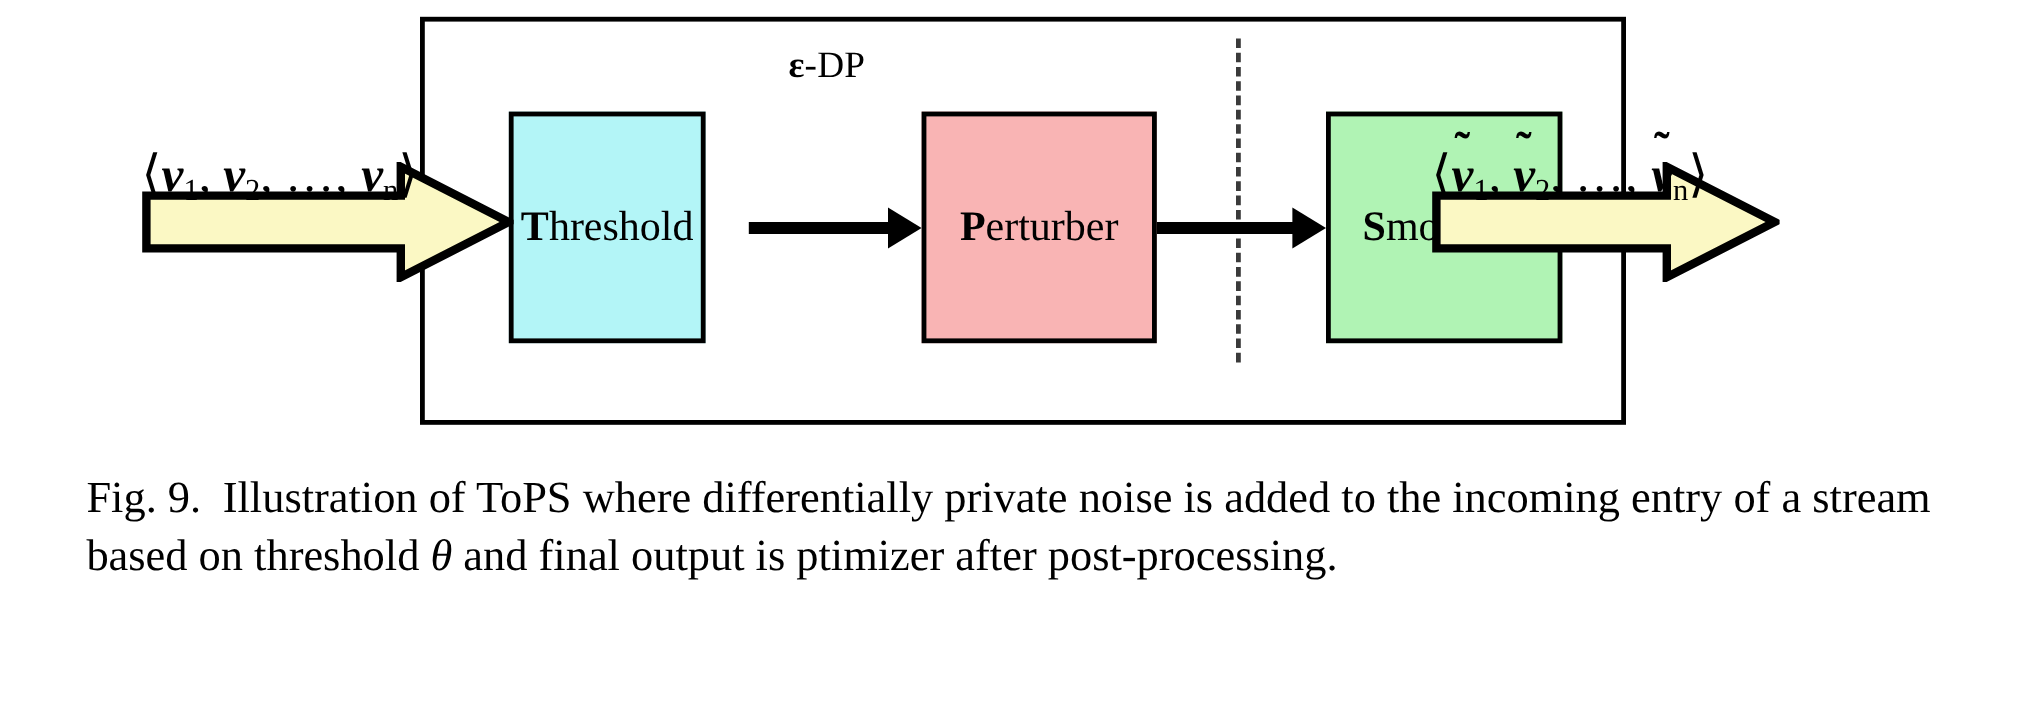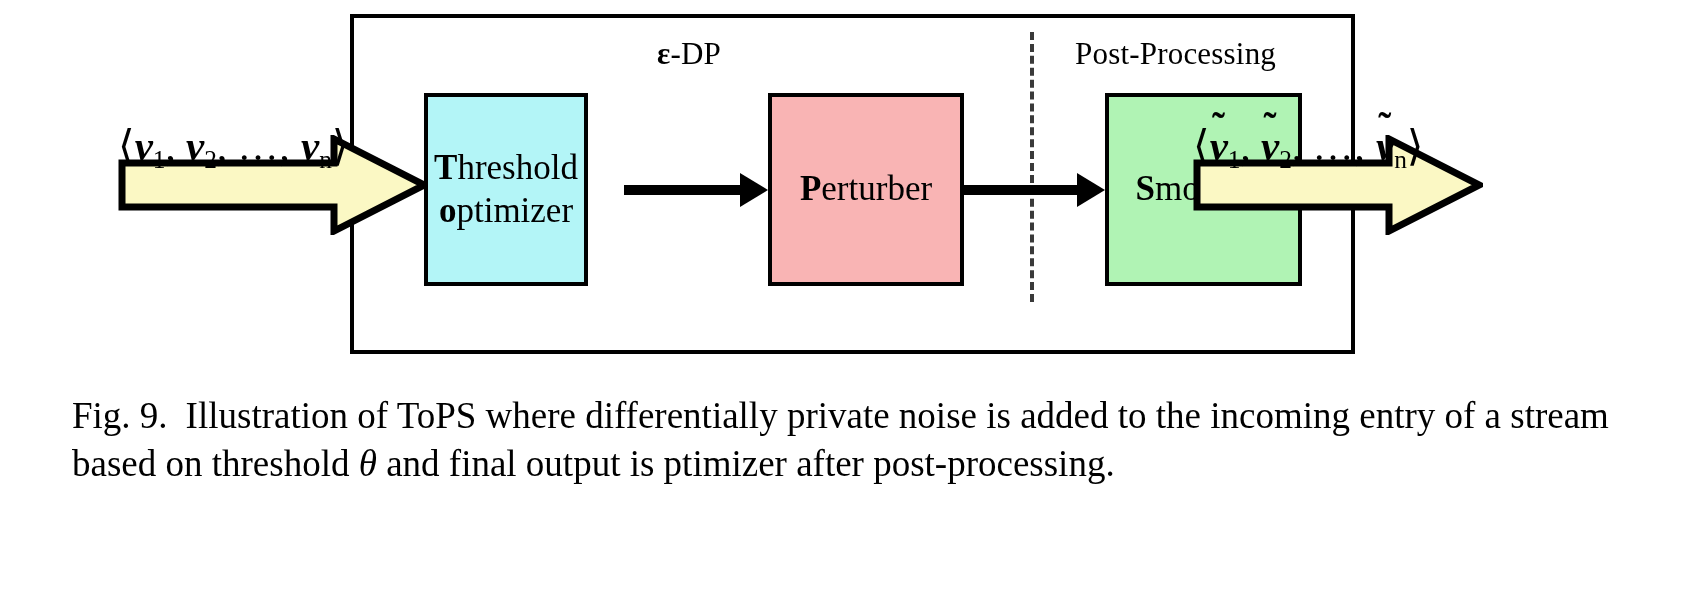--- a/index.html
+++ b/index.html
@@ -177,26 +177,24 @@
 <body>
 
 <div id="figure">
 
   <div class="outer-frame"></div>
 
   <div class="divider"></div>
 
   <div class="section-label eps"><span class="eps-glyph">ε</span><span>-DP</span></div>
 
-  <div class="section-label post">Post-Processing</div>
 
   <div class="proc-box" id="box-threshold" style="background: rgb(179, 245, 247);">
     <div>
       <span class="label"><span class="cap">T</span><span class="rest">hreshold</span></span>
-      <span class="label"><span class="cap">o</span><span class="rest">ptimizer</span></span>
     </div>
   </div>
 
   <div class="proc-box" id="box-perturber" style="background: rgb(249, 180, 180);">
     <div>
       <span class="label"><span class="cap">P</span><span class="rest">erturber</span></span>
     </div>
   </div>
 
   <div class="proc-box" id="box-smoother" style="background: rgb(176, 243, 180);">

